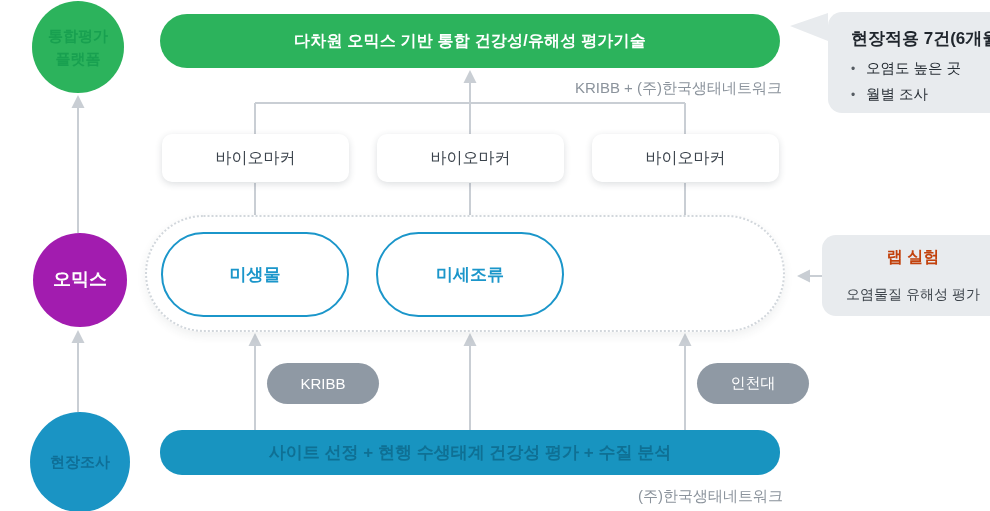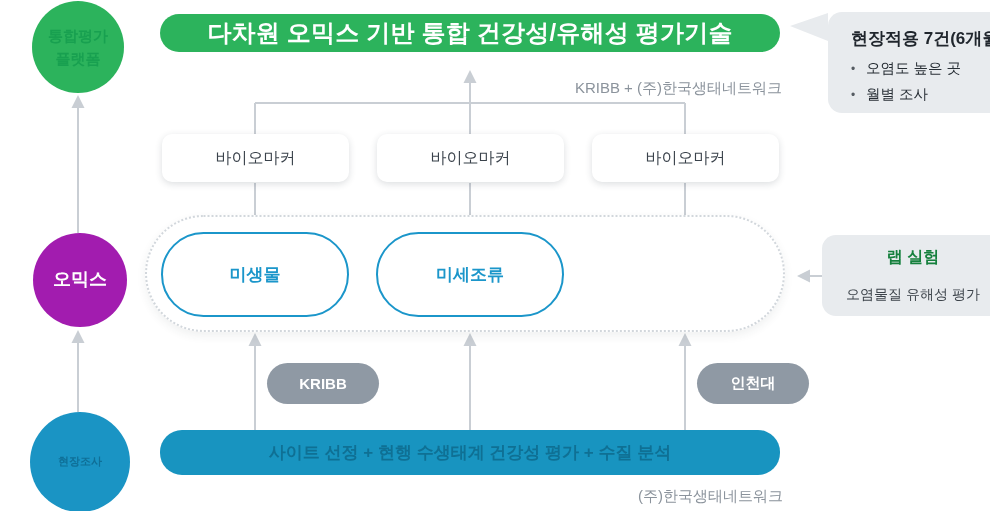--- a/index.html
+++ b/index.html
@@ -10,61 +10,61 @@
   }
   .abs{position:absolute;box-sizing:border-box;}
   
   .connectors{position:absolute;left:0;top:0;width:990px;height:511px;pointer-events:none;}
 
   
   .circle{border-radius:50%;display:flex;flex-direction:column;align-items:center;justify-content:center;
           text-align:center;font-weight:bold;line-height:1.55;}
   .platform-circle{left:32px;top:1px;width:92px;height:92px;background:#2cb35c;color:#18a050;font-size:15px;}
   .omics-circle{left:33px;top:233px;width:94px;height:94px;background:#a21caf;color:#ffffff;font-size:18px;}
-  .field-circle{left:30px;top:412px;width:100px;height:100px;background:#1a94c4;color:#0f6f97;font-size:11px;}
+  .field-circle{left:30px;top:412px;width:100px;height:100px;background:#1a94c4;color:#0f6f97;font-size:15px;}
 
   
-  .banner{left:160px;top:14px;width:620px;height:38px;border-radius:27px;background:#2cb35c;
-          color:#ffffff;font-weight:bold;font-size:24px;display:flex;align-items:center;justify-content:center;
+  .banner{left:160px;top:14px;width:620px;height:54px;border-radius:27px;background:#2cb35c;
+          color:#ffffff;font-weight:bold;font-size:16px;display:flex;align-items:center;justify-content:center;
           letter-spacing:.2px;}
   .top-credit{right:208px;top:79px;color:#8b939c;font-size:15px;}
 
   
   .bio-box{top:134px;width:187px;height:48px;background:#ffffff;border-radius:10px;
            box-shadow:0 2px 7px rgba(40,50,60,.16);display:flex;align-items:center;justify-content:center;
            color:#3a424b;font-size:16px;font-family:Liberation Mono, monospace;}
   .bio-1{left:162px;} .bio-2{left:377px;} .bio-3{left:592px;}
 
   
   .stadium{left:145px;top:215px;width:640px;height:117px;border-radius:60px;background:#ffffff;
            border:2px dotted #d2d7dc;box-shadow:0 4px 10px rgba(40,50,60,.07);}
   .org-pill{top:232px;width:188px;height:85px;border-radius:44px;background:#ffffff;
             border:2px solid #1b96ca;color:#1b96ca;font-weight:bold;font-size:17px;
             display:flex;align-items:center;justify-content:center;text-align:right;}
   .org-1{left:161px;} .org-2{left:376px;} .org-3{left:591px;}
 
   
   .inst-pill{top:363px;height:41px;border-radius:21px;background:#8f99a4;color:#ffffff;
-             font-weight:bold;font-size:15px;display:flex;align-items:center;justify-content:center;}
+             font-weight:normal;font-size:15px;display:flex;align-items:center;justify-content:center;}
   .inst-1{left:267px;width:112px;} .inst-2{left:482px;width:110px;} .inst-3{left:697px;width:112px;}
 
   
   .bottom-bar{left:160px;top:430px;width:620px;height:45px;border-radius:22px;background:#1894c0;
               color:#0f7094;font-weight:bold;font-size:17px;display:flex;align-items:center;justify-content:center;}
   .bottom-credit{right:207px;top:487px;color:#8b939c;font-size:15px;}
 
   
   .callout{background:#e8ebee;border-radius:14px;}
   .callout-field{left:828px;top:12px;width:178px;height:101px;padding:15px 0 0 23px;}
   .callout-field .title{font-weight:bold;font-size:17px;color:#20262d;margin-bottom:9px;}
   .callout-field .bullet-row{display:flex;align-items:baseline;font-size:14.5px;color:#272e35;margin-top:7px;}
   .callout-field .dot{width:15px;color:#555b62;font-size:12px;}
   .callout-lab{left:822px;top:235px;width:182px;height:81px;display:flex;flex-direction:column;
                align-items:center;justify-content:center;text-align:center;}
-  .callout-lab .title{font-weight:bold;font-size:16px;color:#15803d;}
+  .callout-lab .title{font-weight:bold;font-size:16px;color:#c2410c;}
   .callout-lab .subtitle{font-size:14px;color:#3c434a;margin-top:18px;}
 </style>
 </head>
 <body>
 
 <div class="stage">
 
   <svg class="connectors" viewBox="0 0 990 511" xmlns="http://www.w3.org/2000/svg">
     <g stroke="#c9ced4" stroke-width="2" fill="none">
 

